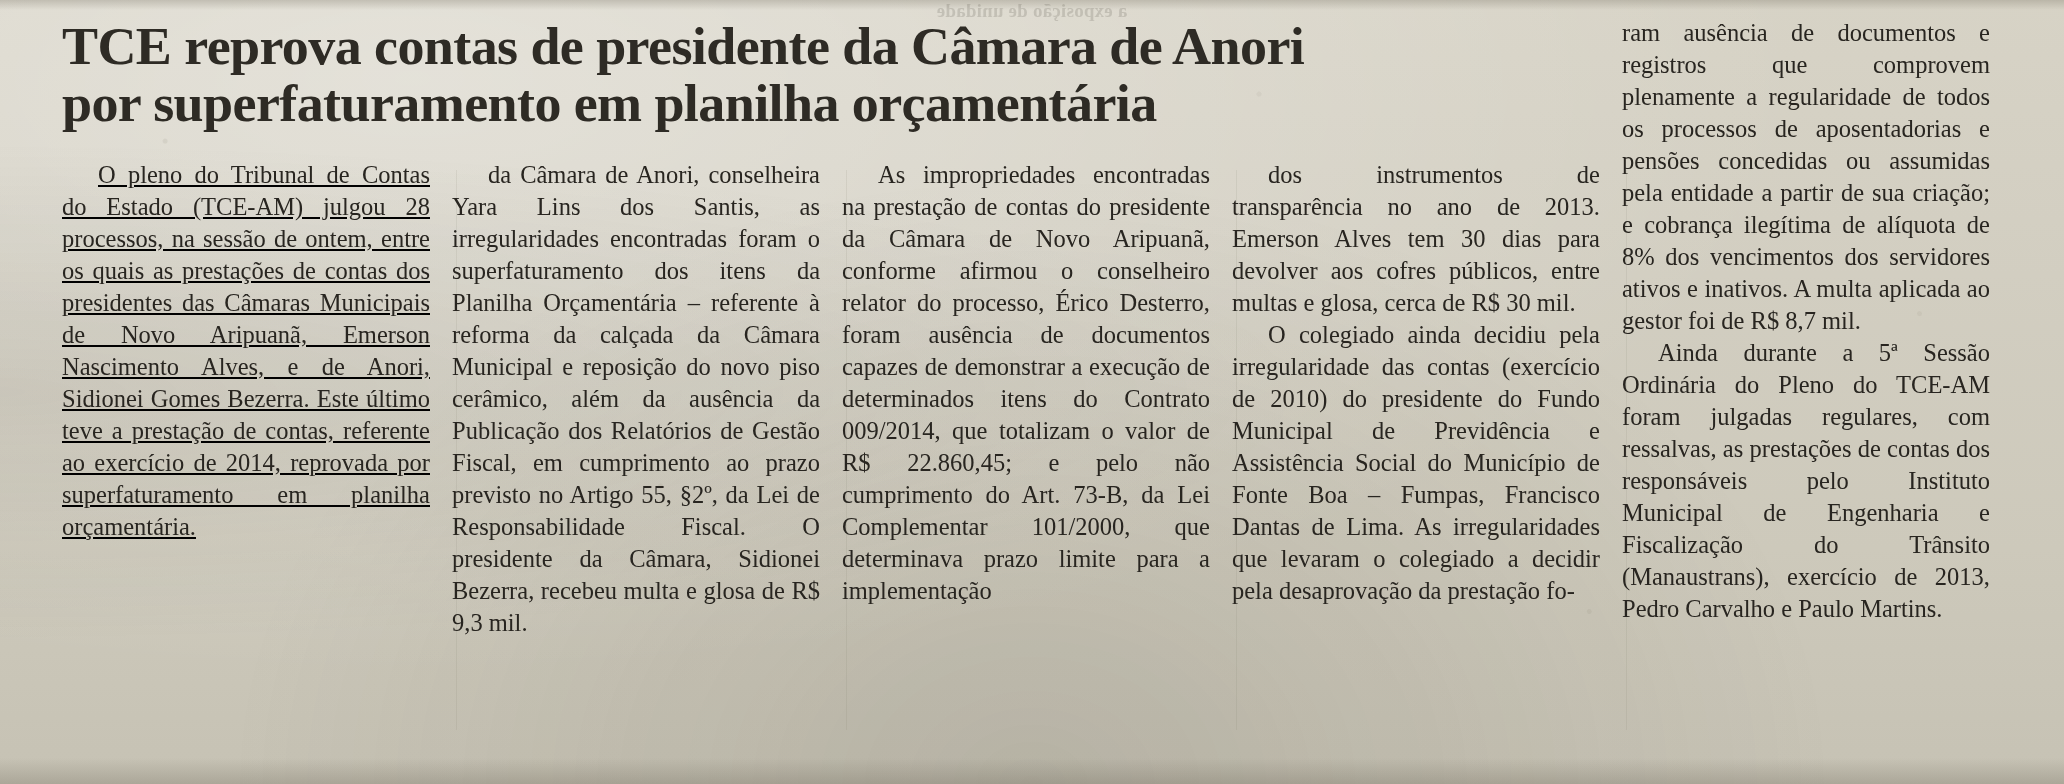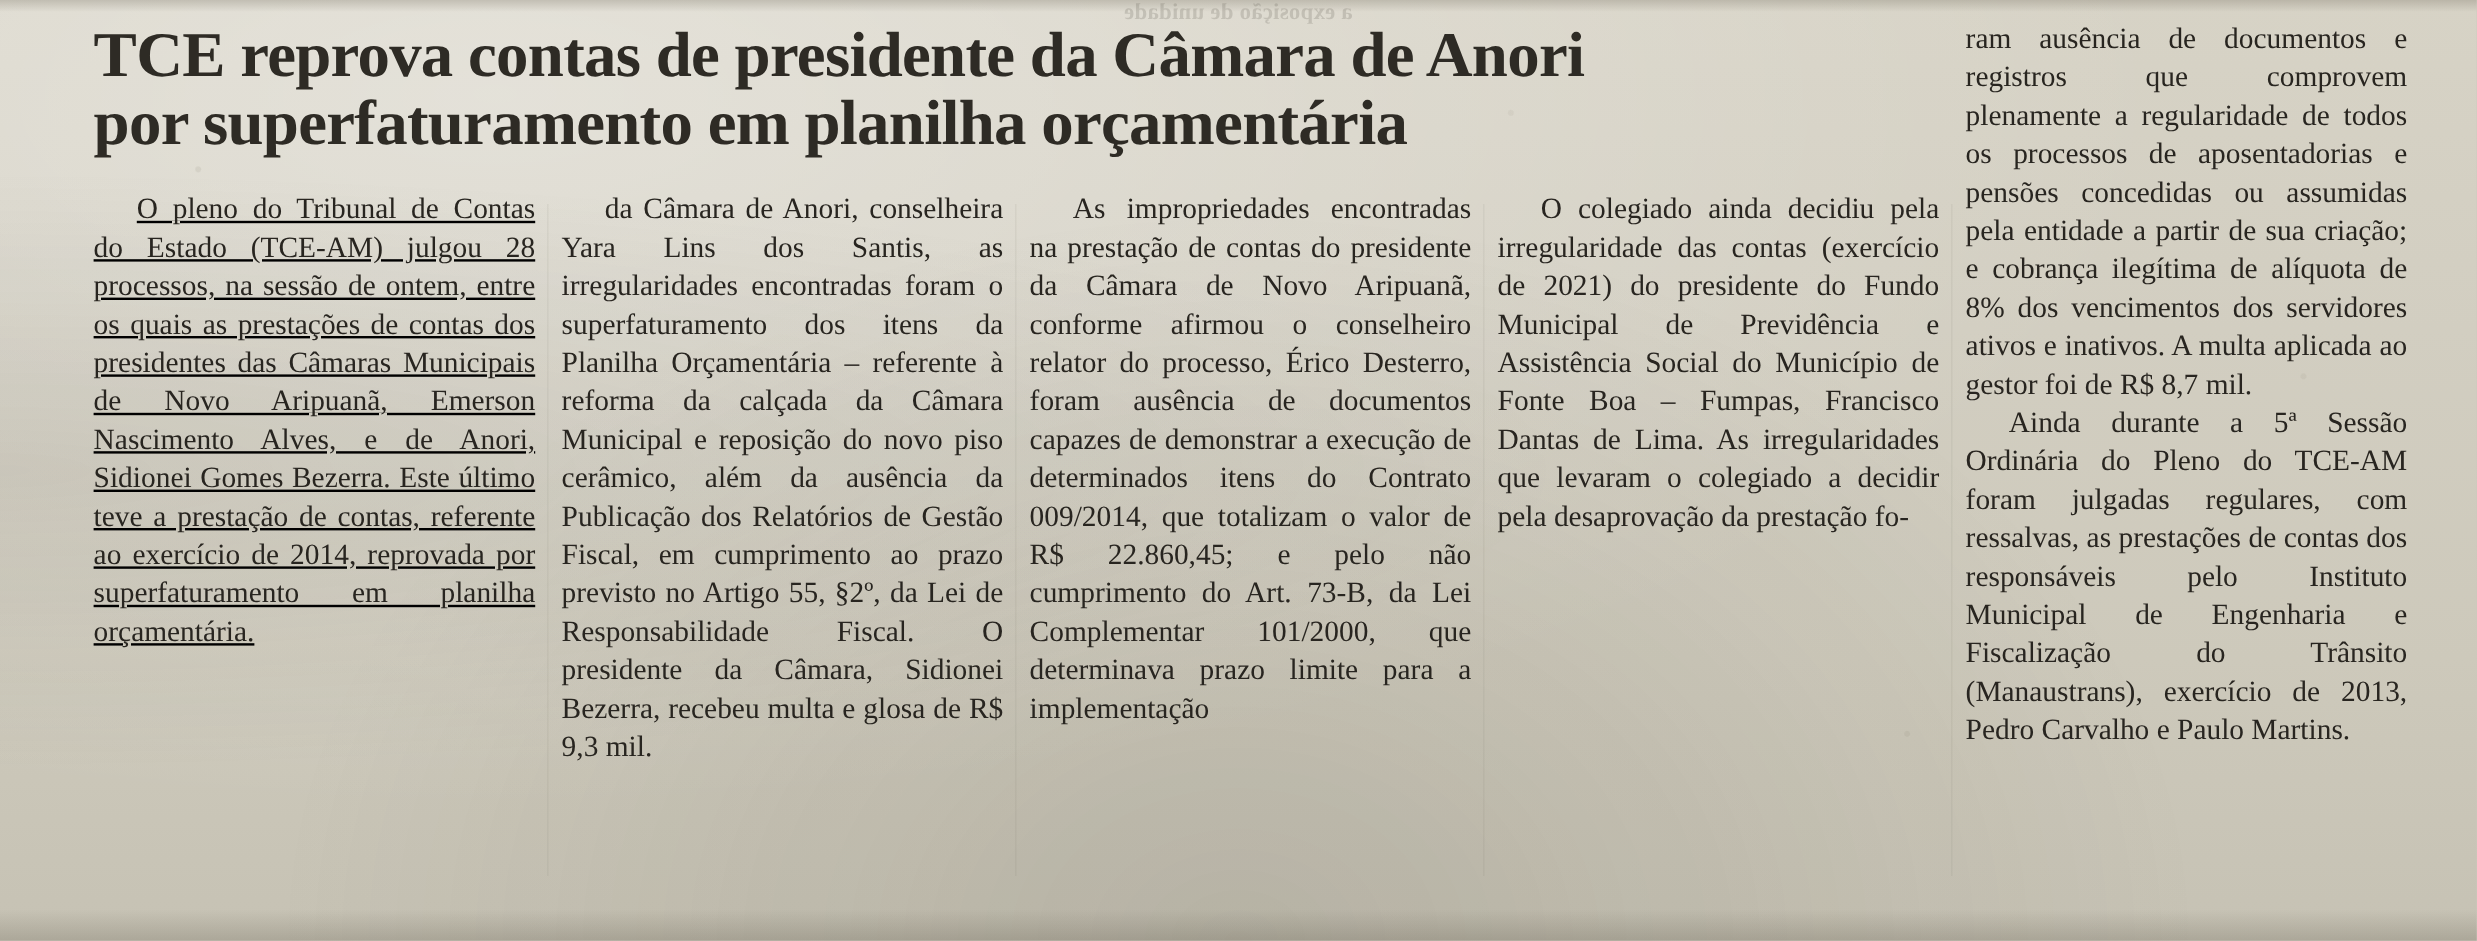--- a/index.html
+++ b/index.html
@@ -62,21 +62,21 @@
   }
   #clip-edge-bottom {
     position: absolute;
     bottom: 0; left: 0; right: 0; height: 26px;
     background: linear-gradient(0deg, rgba(110,104,90,.30), rgba(110,104,90,0));
     pointer-events: none;
   }
 
   #content {
     position: absolute;
-    left: 78px;
+    left: 62px;
     top: 18px;
     width: 1940px;
   }
 
   h1#headline {
     margin: 0;
     padding: 0 0 0 0;
     width: 1600px;
     font-family: "Liberation Serif", serif;
     font-weight: 700;
@@ -164,21 +164,22 @@
 
       <div class="col c2">
         <p>da Câmara de Anori, conselheira Yara Lins dos Santis, as irregularidades encontradas foram o superfaturamento dos itens da Planilha Orçamentária – referente à reforma da calçada da Câmara Municipal e reposição do novo piso cerâmico, além da ausência da Publicação dos Relatórios de Gestão Fiscal, em cumprimento ao prazo previsto no Artigo 55, §2º, da Lei de Responsabilidade Fiscal. O presidente da Câmara, Sidionei Bezerra, recebeu multa e glosa de R$ 9,3 mil.</p>
       </div>
 
       <div class="col c3">
         <p>As impropriedades encontradas na prestação de contas do presidente da Câmara de Novo Aripuanã, conforme afirmou o conselheiro relator do processo, Érico Desterro, foram ausência de documentos capazes de demonstrar a execução de determinados itens do Contrato 009/2014, que totalizam o valor de R$ 22.860,45; e pelo não cumprimento do Art. 73-B, da Lei Complementar 101/2000, que determinava prazo limite para a implementação</p>
       </div>
 
       <div class="col c4">
-        <p>O colegiado ainda decidiu pela irregularidade das contas (exercício de 2021) do presidente do Fundo Municipal de Previdência e Assistência Social do Município de Fonte Boa – Fumpas, Francisco Dantas de Lima. As irregularidades que levaram o colegiado a decidir pela desaprovação da prestação fo-</p>
+        <p>dos instrumentos de transparência no ano de 2013. Emerson Alves tem 30 dias para devolver aos cofres públicos, entre multas e glosa, cerca de R$ 30 mil.</p>
+        <p>O colegiado ainda decidiu pela irregularidade das contas (exercício de 2010) do presidente do Fundo Municipal de Previdência e Assistência Social do Município de Fonte Boa – Fumpas, Francisco Dantas de Lima. As irregularidades que levaram o colegiado a decidir pela desaprovação da prestação fo-</p>
       </div>
 
       <div class="col c5">
         <p>ram ausência de documentos e registros que comprovem plenamente a regularidade de todos os processos de aposentadorias e pensões concedidas ou assumidas pela entidade a partir de sua criação; e cobrança ilegítima de alíquota de 8% dos vencimentos dos servidores ativos e inativos. A multa aplicada ao gestor foi de R$ 8,7 mil.</p>
         <p>Ainda durante a 5ª Sessão Ordinária do Pleno do TCE-AM foram julgadas regulares, com ressalvas, as prestações de contas dos responsáveis pelo Instituto Municipal de Engenharia e Fiscalização do Trânsito (Manaustrans), exercício de 2013, Pedro Carvalho e Paulo Martins.</p>
       </div>
 
     </div>
   </div>
 </div>

